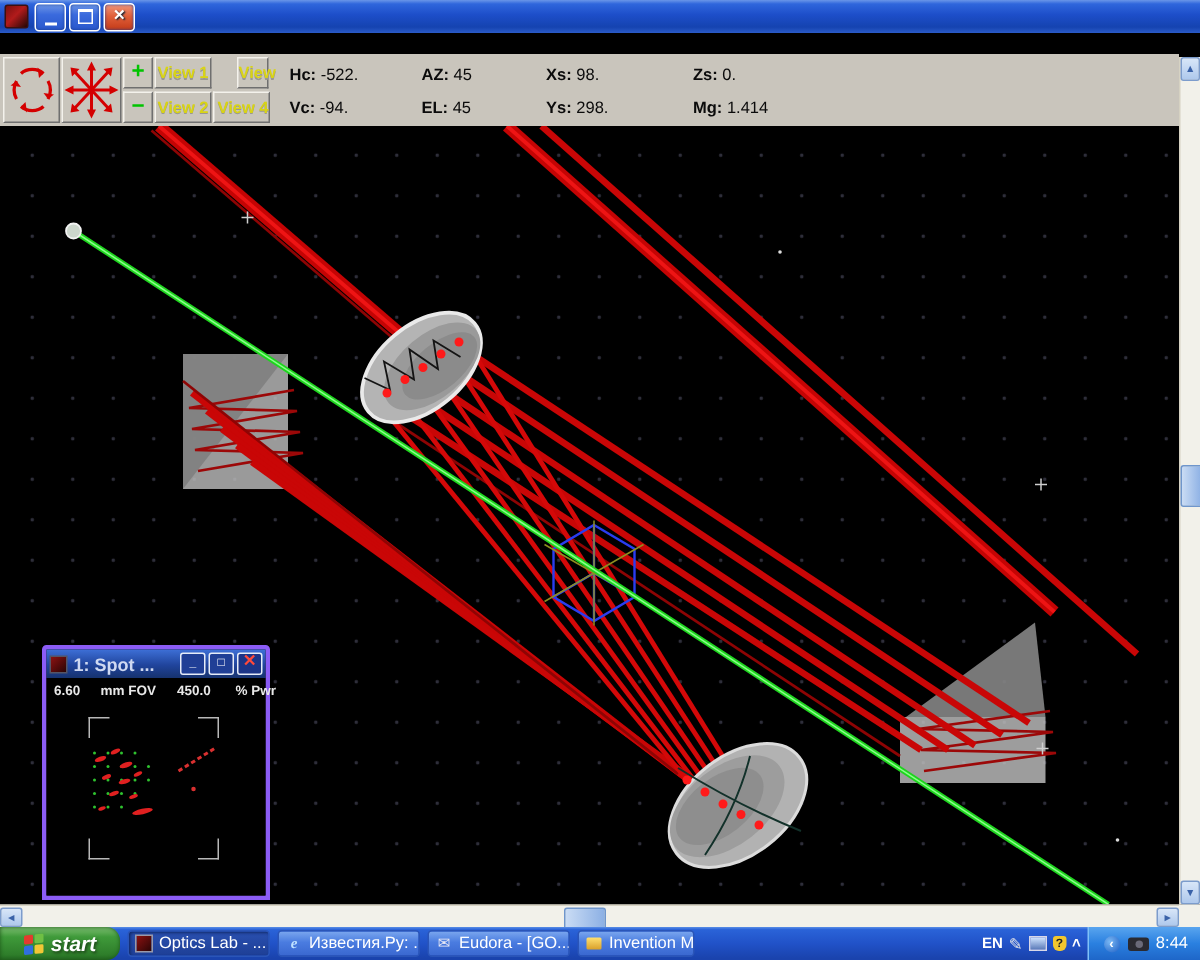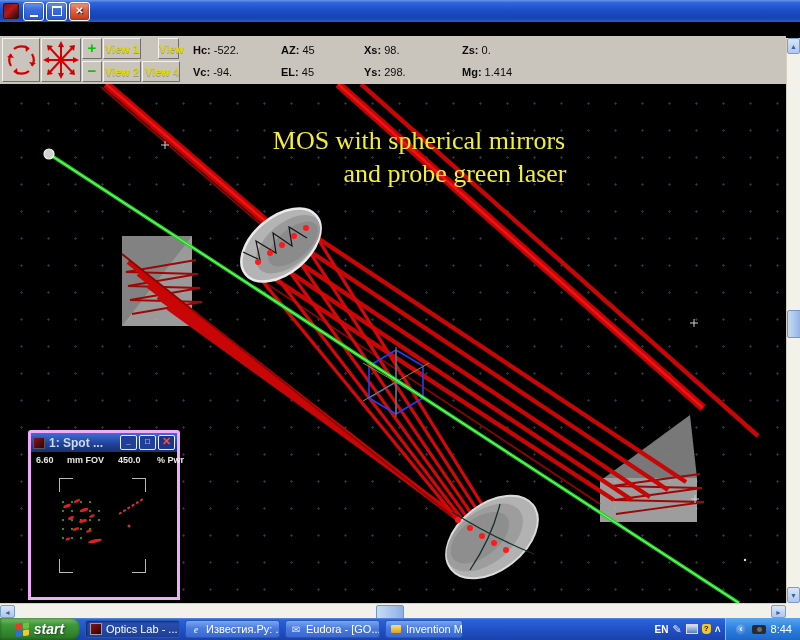--- a/index.html
+++ b/index.html
@@ -53,21 +53,21 @@
   .raster{stroke:#9c0808;stroke-width:1.8;fill:none;}
 
   
   .vscroll{position:absolute;top:38px;left:786px;width:14px;height:565px;background:#f2f1ea;border-left:1px solid #d6d2c2;box-sizing:border-box;}
   .hscroll{position:absolute;left:0;top:519px;width:786px;height:15px;background:#f2f1ea;border-top:1px solid #d6d2c2;box-sizing:border-box;}
   .sbtn{position:absolute;background:linear-gradient(180deg,#d8e6f8,#aec8ec);border:1px solid #7c9ccc;border-radius:2px;
     color:#3a62a8;font-size:7px;text-align:center;box-sizing:border-box;}
   .sthumb{position:absolute;background:linear-gradient(90deg,#cadcf4,#8cb0e4);border:1px solid #6f96cc;border-radius:2px;}
 
   
-  .spotwin{position:absolute;left:28px;top:346px;width:152px;height:170px;border:3px solid #f0abfc;border-radius:3px 3px 0 0;
+  .spotwin{position:absolute;left:28px;top:346px;width:152px;height:170px;border:3px solid #8b5cf6;border-radius:3px 3px 0 0;
     background:#000;box-sizing:border-box;}
   .spot-title{height:19px;background:linear-gradient(180deg,#3d6fd6 0%,#20449c 55%,#16326e 100%);
     display:flex;align-items:center;color:#cfd9f2;font-size:12px;font-weight:bold;padding:0 2px;}
   .spot-title .sicon{width:10px;height:10px;background:linear-gradient(135deg,#8c1212,#2a0505);margin-right:4px;border:1px solid #556;}
   .spot-title .stext{flex:1;white-space:nowrap;overflow:hidden;}
   .sbtn2{width:15px;height:13px;margin-left:2px;border:1px solid #e6ecf8;border-radius:2px;background:#203f96;
     color:#fff;font-size:8px;line-height:11px;text-align:center;font-weight:bold;}
   .sbtn2.close{color:#ff4a3a;font-size:11px;background:#1c3588;}
   .spot-body{position:relative;width:146px;height:145px;background:#000;}
   .spot-head{position:absolute;top:3px;left:0;width:100%;font-size:9px;font-weight:bold;color:#e8e8e8;}
@@ -274,24 +274,20 @@
           <circle cx="745" cy="476" r="1.2" fill="#ddd" stroke="none"></circle>
         </g>
 
         <g>
           <line x1="49" y1="70" x2="739" y2="519" stroke="#1ed41e" stroke-width="3.4"></line>
           <line x1="49" y1="70" x2="739" y2="519" stroke="#8aff8a" stroke-width="1"></line>
           <circle cx="49" cy="70" r="5" fill="#ccd6cc" stroke="#f2f2f2" stroke-width="1.2"></circle>
         </g>
       </svg>
 
-      <div class="caption">
-        <div>MOS with spherical mirrors</div>
-        <div class="l2">and probe green laser</div>
-      </div>
     </div>
 
     <div class="spotwin">
       <div class="spot-title">
         <span class="sicon"></span>
         <span class="stext">1: Spot ...</span>
         <span class="sbtn2">_</span>
         <span class="sbtn2">□</span>
         <span class="sbtn2 close">✕</span>
       </div>

